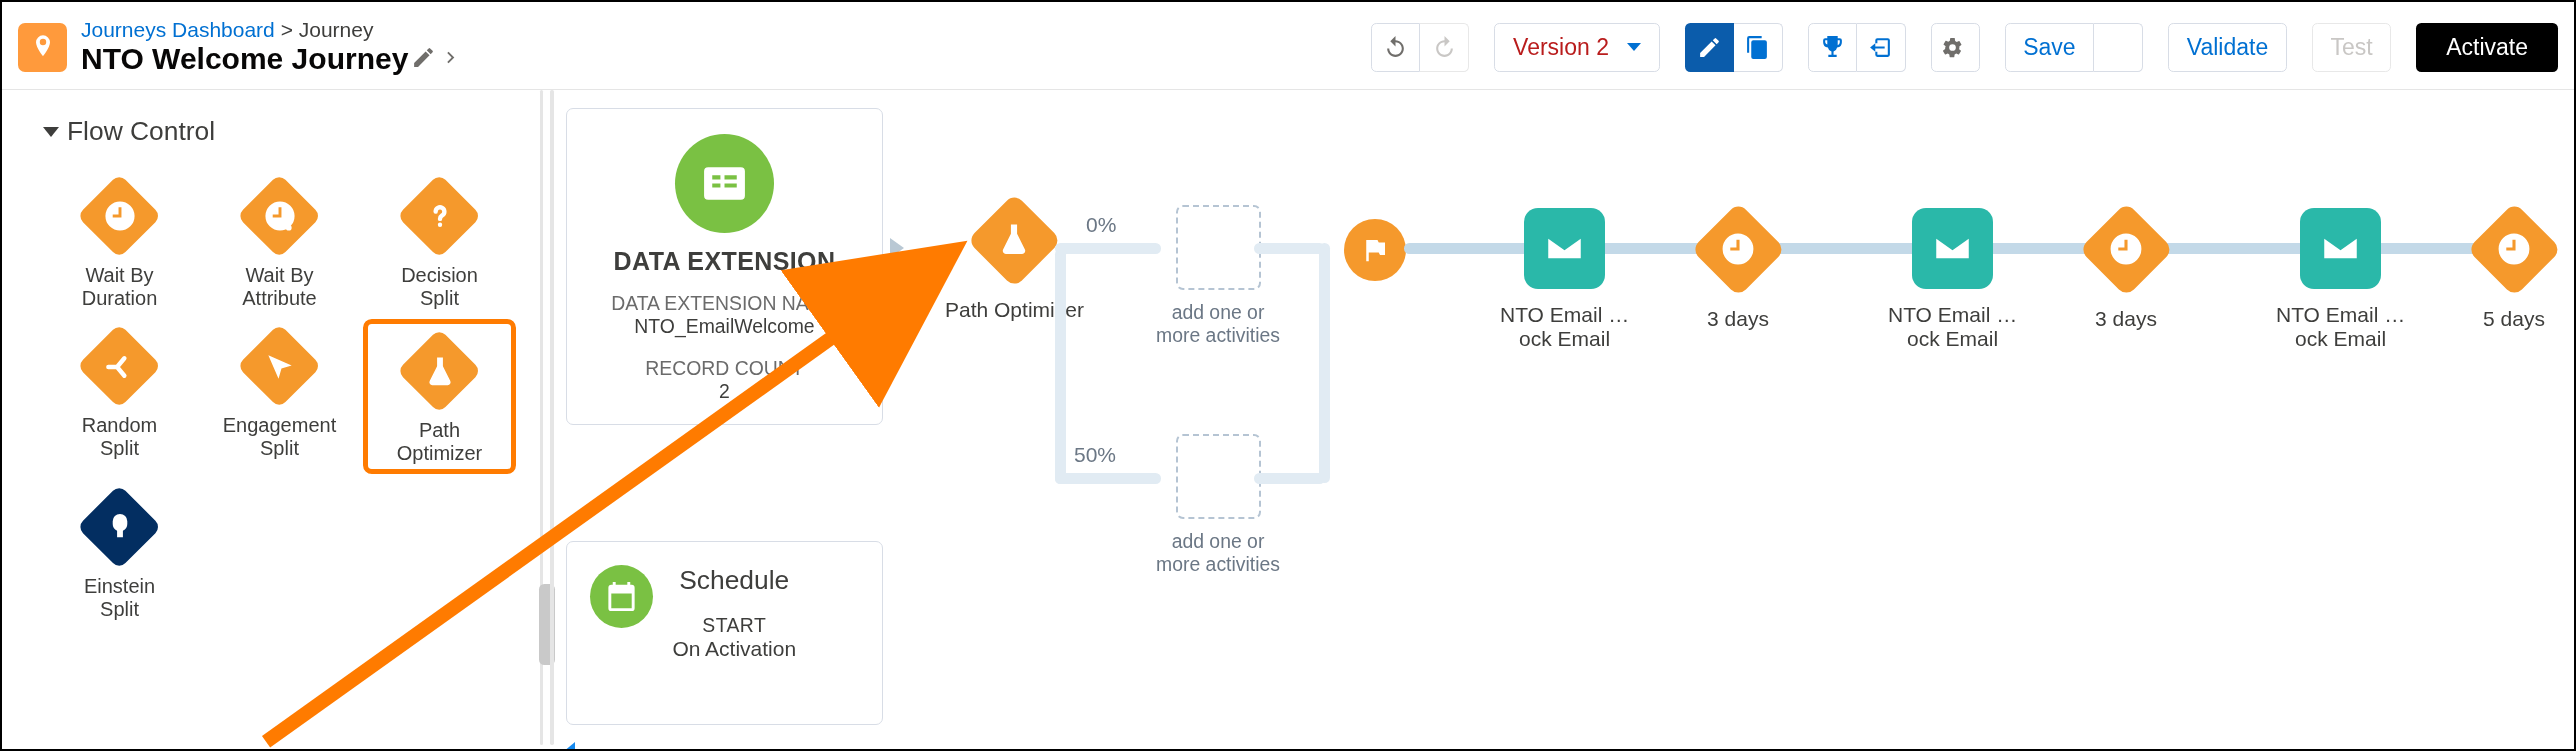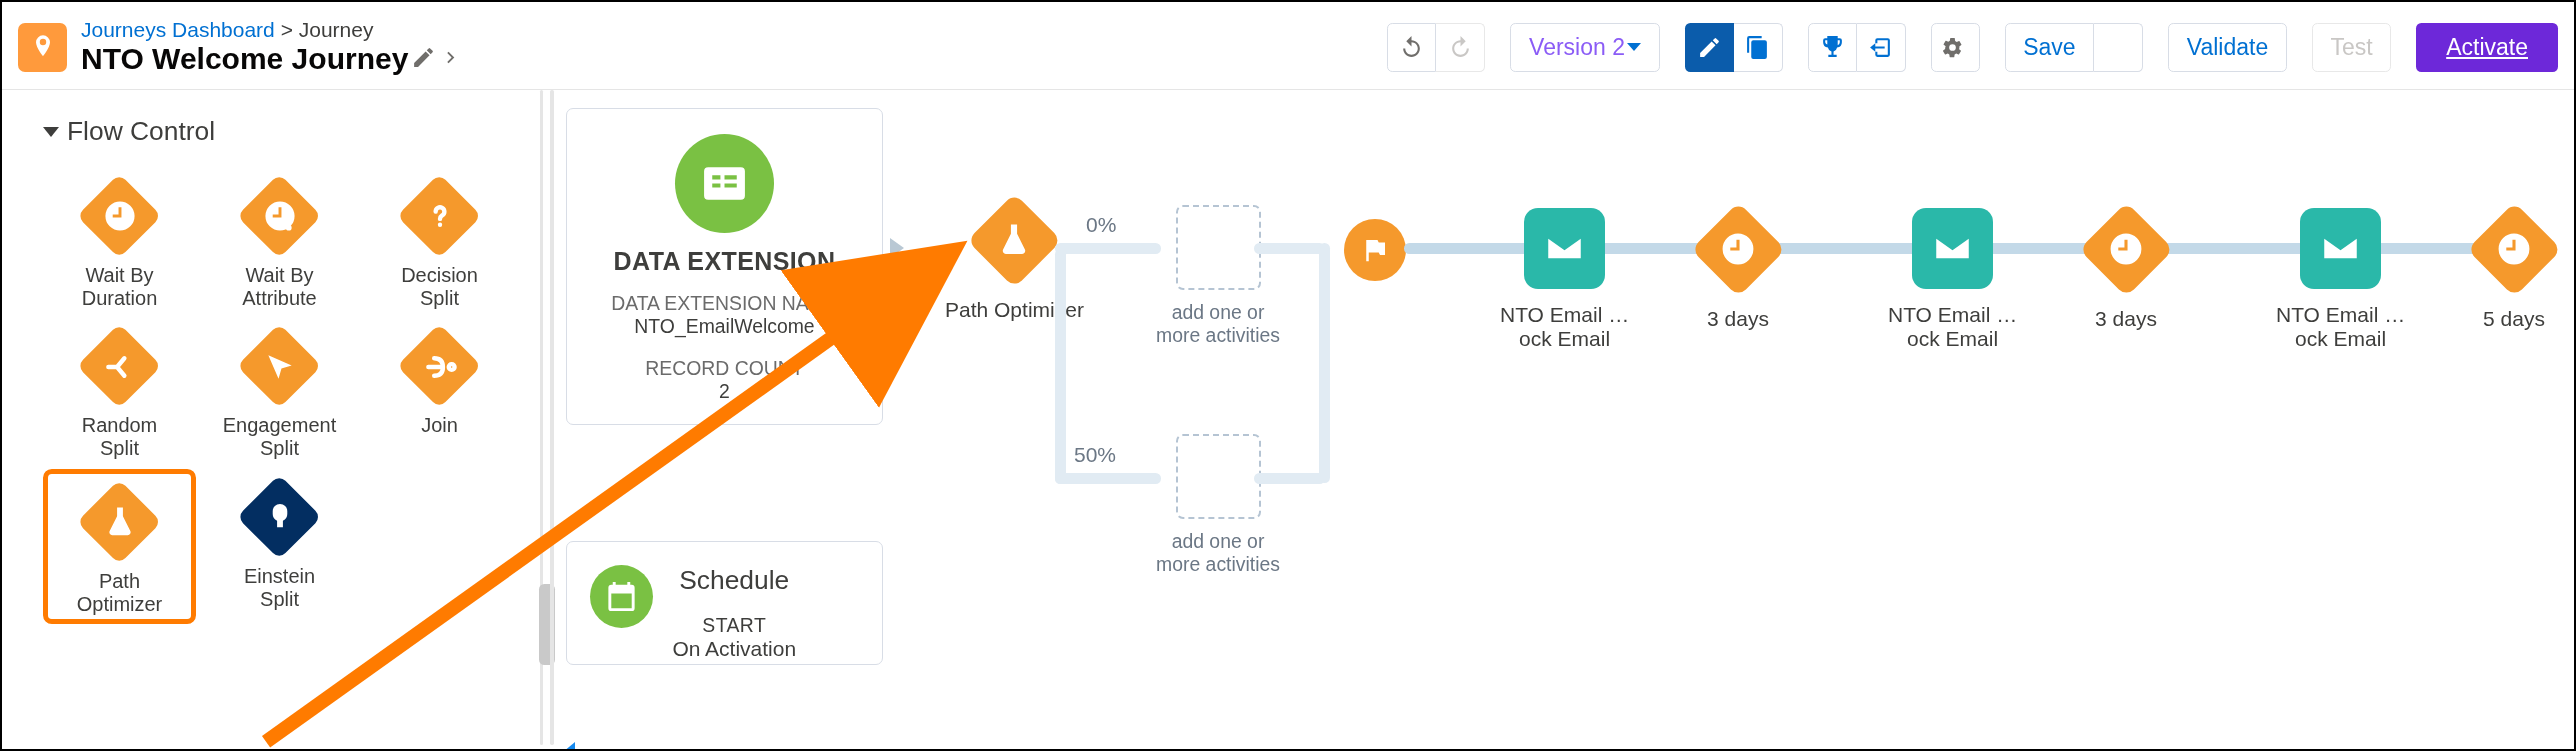--- a/index.html
+++ b/index.html
@@ -16,25 +16,25 @@
   .page-title-row { display: flex; align-items: center; gap: 3px; }
   .page-title { font-size: 30px; font-weight: 700; color: #080707; }
   .edit-pencil, .title-chevron { color: #706e6b; }
 
   .header-spacer { flex: 1; }
   .hdr-group { display: flex; align-items: center; gap: 25px; margin-left: 17.6px; }
   .btn { height: 49px; min-width: 49px; border: 0.9px solid #d8dde6; border-radius: 5.3px; background: #fff; display: flex; align-items: center; justify-content: center; padding: 0 17.6px; font-size: 23px; color: #0070d2; cursor: pointer; }
   .btn.icon-only { padding: 0; }
   .btn.disabled { color: #c9c7c5; border-color: #e8e8e8; cursor: default; }
   .btn.primary-blue { background: #0b5cab; color: #fff; border: none; }
-  .btn.primary-blue.bright { background: #6d28d9; text-decoration: underline; }
+  .btn.primary-blue.bright { background: #000000; }
   .btn-pair { display: flex; }
   .btn-pair .btn:first-child  { border-top-right-radius: 0; border-bottom-right-radius: 0; }
   .btn-pair .btn:last-child   { border-top-left-radius: 0; border-bottom-left-radius: 0; border-left: 0; }
-  .version-btn { font-size: 23px; color: #8b5cf6; gap: 2px; }
+  .version-btn { font-size: 23px; color: #b91c1c; gap: 18px; }
   .version-btn .caret { width:0;height:0;border-left:7px solid transparent;border-right:7px solid transparent;border-top:8.8px solid #0070d2; }
   .btn.gear .caret { border-top-color:#706e6b; margin-left:5.3px; }
   .gear-svg, .trophy-svg, .exit-svg, .layers-svg, .pencil-svg { fill: currentColor; }
   .btn.test { color: #c9c7c5; }
 
   
   .workspace { display: flex; height: calc(100% - 92px); position: relative; }
 
   
   .sidebar { width: 529px; padding: 26.4px 21px 0 41px; overflow: hidden; }
@@ -56,21 +56,21 @@
   .divider .grip { position:absolute; top:494px; width:16px; height:81px; background:#c9c9c9; border-radius:5.3px; left:8px; }
   .divider .tri  { position:absolute; top:652px; left:32px; width:0;height:0;border-top:10.6px solid transparent;border-bottom:10.6px solid transparent;border-right:12.3px solid #1589ee; }
 
   
   .canvas { flex:1; position:relative; padding: 35px 0 0 17.6px; }
 
   .card { width: 317px; border:0.9px solid #d8dde6; border-radius:7px; background:#fff; display:flex; flex-direction:column; align-items:center; padding:25px 17.6px 21px; text-align:center; position:absolute; }
   .card .round-icon { width:99px;height:99px;border-radius:50%; display:flex;align-items:center;justify-content:center; margin-bottom:14px; }
   .entry-card { top:17.6px; left:0; }
   .entry-card .round-icon { background:#7ac143; }
-  .schedule-card { top:451px; left:0; height: 124px; align-items:flex-start; flex-direction:row; gap:19.4px; padding:23px 23px; }
+  .schedule-card { top:451px; left:0; height: 184px; align-items:flex-start; flex-direction:row; gap:19.4px; padding:23px 23px; }
   .schedule-card .round-icon { width:63px;height:63px; background:#7ac143; margin:0; }
   .card-title { font-size:25px; color:#3e3e3c; font-weight:600; letter-spacing:0.4px; margin-bottom:16px; }
   .card-sub  { font-size:19.4px; color:#3e3e3c; }
   .card-sub.muted { color:#6b6b6b; font-size:19.4px; }
   .schedule-text { display:flex; flex-direction:column; gap:17.6px; }
   .schedule-title{ font-size:26.4px; color:#3e3e3c; font-weight:400; }
   .schedule-line1{ font-size:19.4px; color:#3e3e3c; letter-spacing:0.4px;}
   .schedule-line2{ font-size:21px; color:#3e3e3c; }
 
   
@@ -239,28 +239,20 @@
         <div class="pal-label">Random<br>Split</div>
       </div>
       <div class="pal-item">
         <div class="diamond">
             <svg viewBox="0 0 24 24">
               <path d="M4 4l16 7-7 2-2 7z"></path>
             </svg>
           </div>
         <div class="pal-label">Engagement<br>Split</div>
       </div>
-      <div class="pal-item">
-        <div class="diamond">
-            <svg viewBox="0 0 24 24">
-              <path d="M4 12h10M8 6c4 0 6 2 6 6m0 0c0 4-2 6-6 6M18 12a2 2 0 1 0 4 0 2 2 0 0 0-4 0z" fill="none" stroke="#fff" stroke-width="3" stroke-linecap="round"></path>
-            </svg>
-          </div>
-        <div class="pal-label">Join</div>
-      </div>
       <div class="pal-item selected">
         <div class="diamond">
             <svg viewBox="0 0 24 24">
               <path d="M10 2h4v6l5 10a2 2 0 0 1-1.8 3H6.8A2 2 0 0 1 5 18l5-10V2z"></path>
             </svg>
           </div>
         <div class="pal-label">Path<br>Optimizer</div>
       </div>
       <div class="pal-item">
         <div class="diamond blue">

